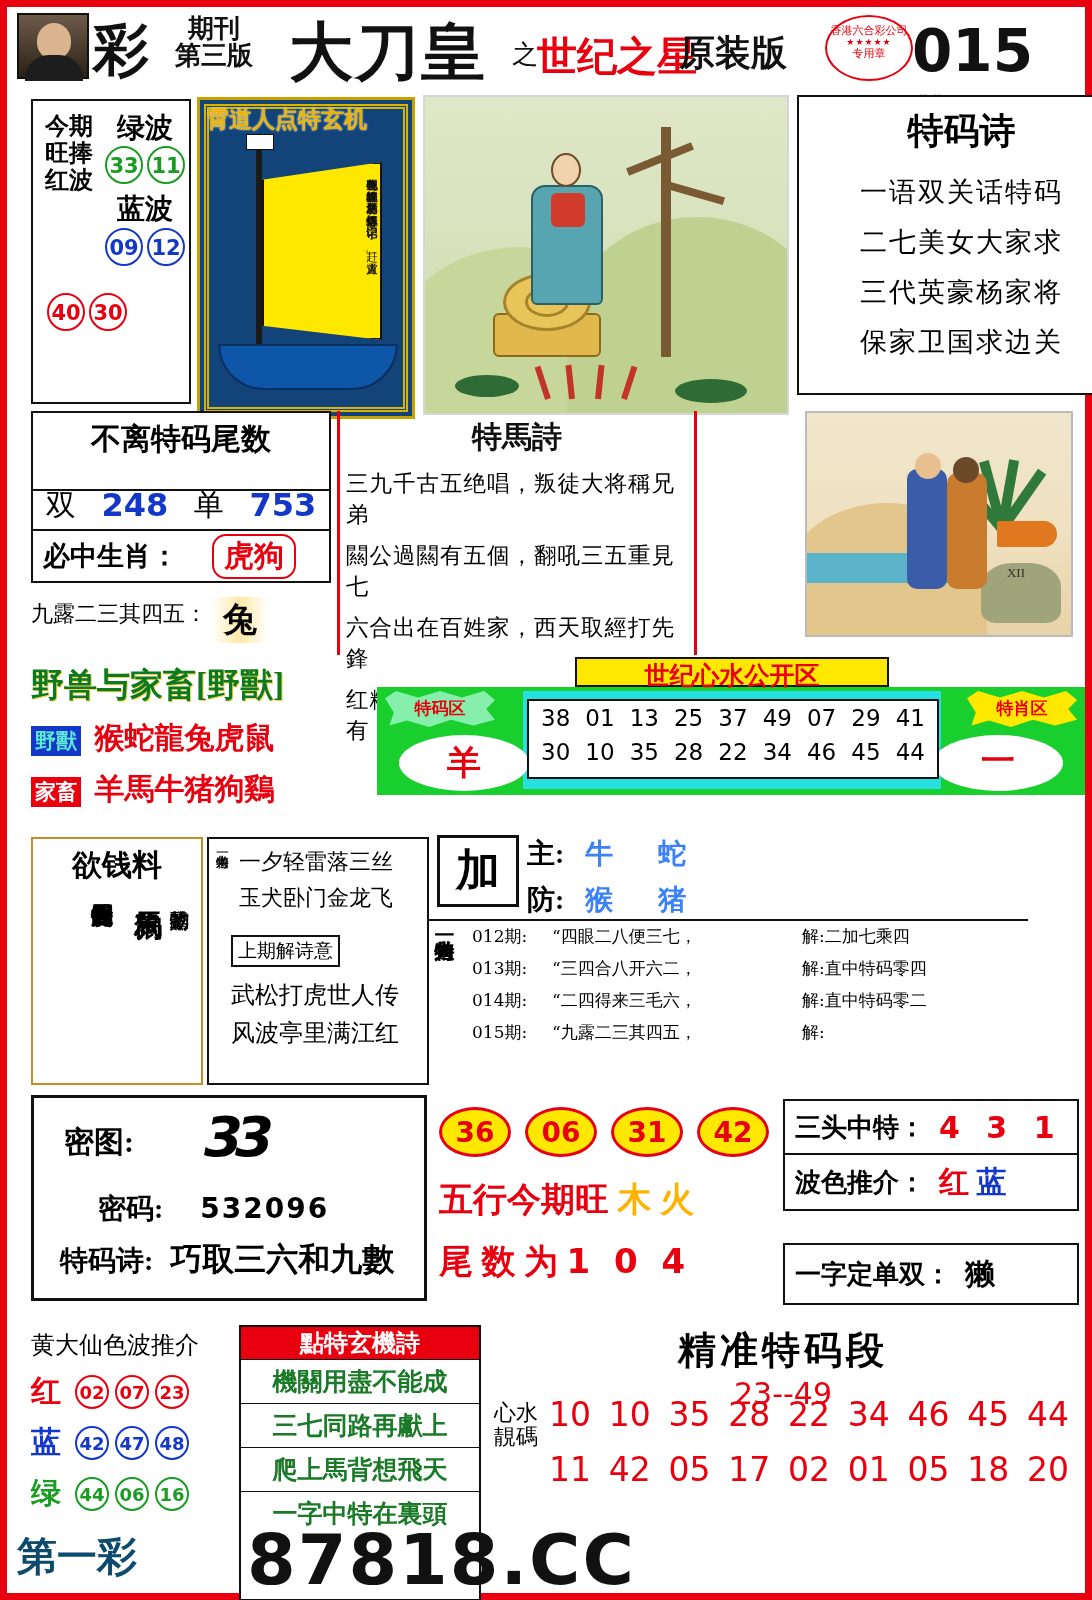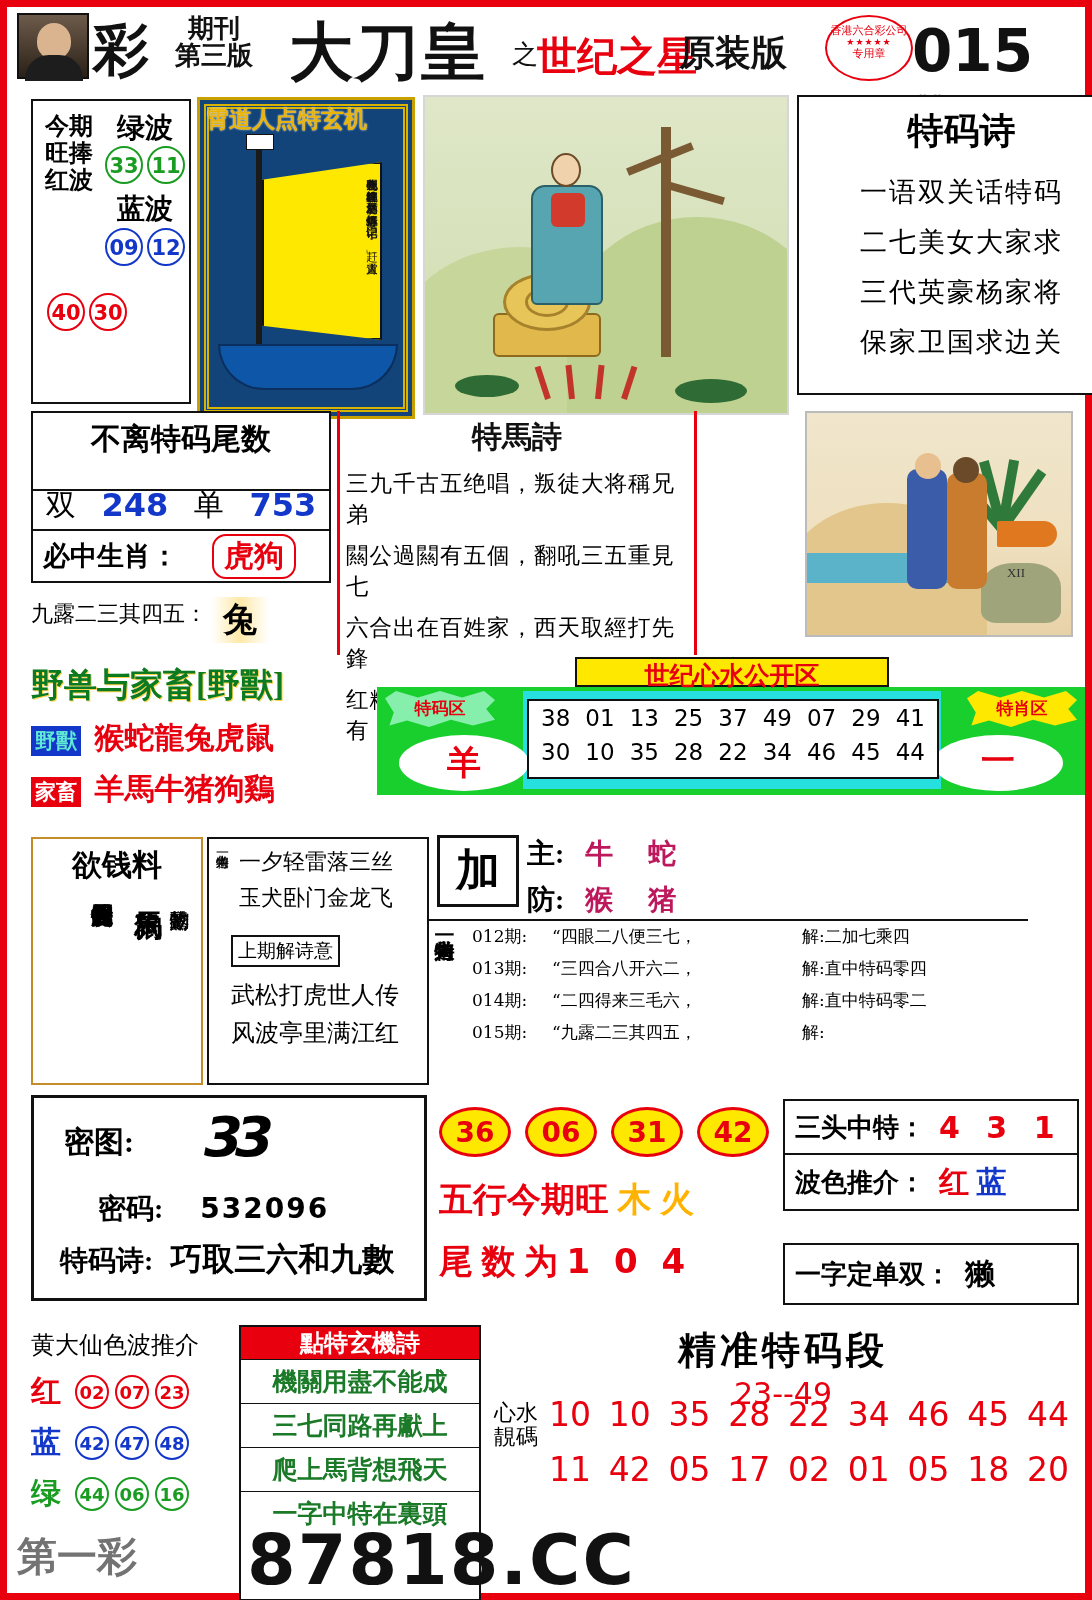--- a/index.html
+++ b/index.html
@@ -178,21 +178,21 @@
   .dr-side { position:absolute; left:4px; top:6px; font-size:13px; writing-mode:vertical-rl; text-orientation:upright; height:130px;}
   .dr-l1 { position:absolute; left:30px; top:8px; font-size:22px; }
   .dr-l2 { position:absolute; left:30px; top:44px; font-size:22px; }
   .dr-box { position:absolute; left:22px; top:96px; border:2px solid #111; font-size:19px; padding:1px 5px;}
   .dr-l3 { position:absolute; left:22px; top:140px; font-size:24px;}
   .dr-l4 { position:absolute; left:22px; top:178px; font-size:24px;}
 
   .jia { left:430px; top:828px; width:82px; height:72px; border:3px solid #111; text-align:center; line-height:66px; font-size:44px; font-weight:bold;}
   .zhufang { left:520px; top:828px; width:300px; height:80px;}
   .zf-r { font-size:28px; font-weight:bold; margin-bottom:8px;}
-  .zf-r .v { color:#be185d; margin-left:14px; letter-spacing:14px;}
+  .zf-r .v { color:#3b82f6; margin-left:14px; letter-spacing:14px;font-family:Liberation Mono, monospace;}
 
   .daoren2 { left:421px; top:912px; width:600px; height:166px; border-top:2px solid #111; }
   .dr2-left { position:absolute; left:4px; top:4px; font-size:20px; writing-mode:vertical-rl; text-orientation:upright; height:150px; font-weight:bold;}
   .dr2-rows { position:absolute; left:44px; top:4px; width:550px;}
   .dr2-row { display:flex; font-size:17px; margin-bottom:9px; font-family:"DejaVu Serif", serif;}
   .dr2-row .p { width:80px; }
   .dr2-row .q { width:250px; }
   .dr2-row .a { width:210px; }
 
   
@@ -236,21 +236,21 @@
   .dt-line { margin:0; border-top:1px solid #111; height:44px; line-height:44px; text-align:center; font-size:25px; color:#1a7a28; font-weight:bold;}
 
   .jingzhun { left:486px; top:1318px; width:580px; height:280px;}
   .jz-t { text-align:center; font-size:38px; font-weight:bold; letter-spacing:4px;}
   .jz-r { text-align:center; font-size:30px; color:#e8000f; font-family:"DejaVu Sans", sans-serif;}
   .jz-left { position:absolute; left:0; top:76px; width:46px; font-size:22px; line-height:1.1; text-align:center;}
   .jz-nums { position:absolute; left:56px; top:70px; width:520px;}
   .jz-nums .row { display:flex; justify-content:space-between; font-size:33px; color:#e8000f; font-family:"DejaVu Sans", sans-serif; margin-bottom:16px;}
 
   .watermark { left:0; top:1512px; width:1092px; height:80px; text-align:center;}
-  .wm-left { position:absolute; left:10px; top:10px; font-size:40px; font-weight:bold; color:#737373; font-family:Liberation Sans, sans-serif;}
+  .wm-left { position:absolute; left:10px; top:10px; font-size:40px; font-weight:bold; color:#0c4a6e; font-family:Liberation Sans, sans-serif;}
   .wm-big { position:absolute; left:240px; top:0; font-size:70px; font-weight:bold; color:#111; font-family:"DejaVu Sans", sans-serif; letter-spacing:2px;}
 </style>
 </head>
 <body>
 
 <div class="page">
 
   <div class="abs header">
     <div class="abs portrait">
       <div class="face"></div>

